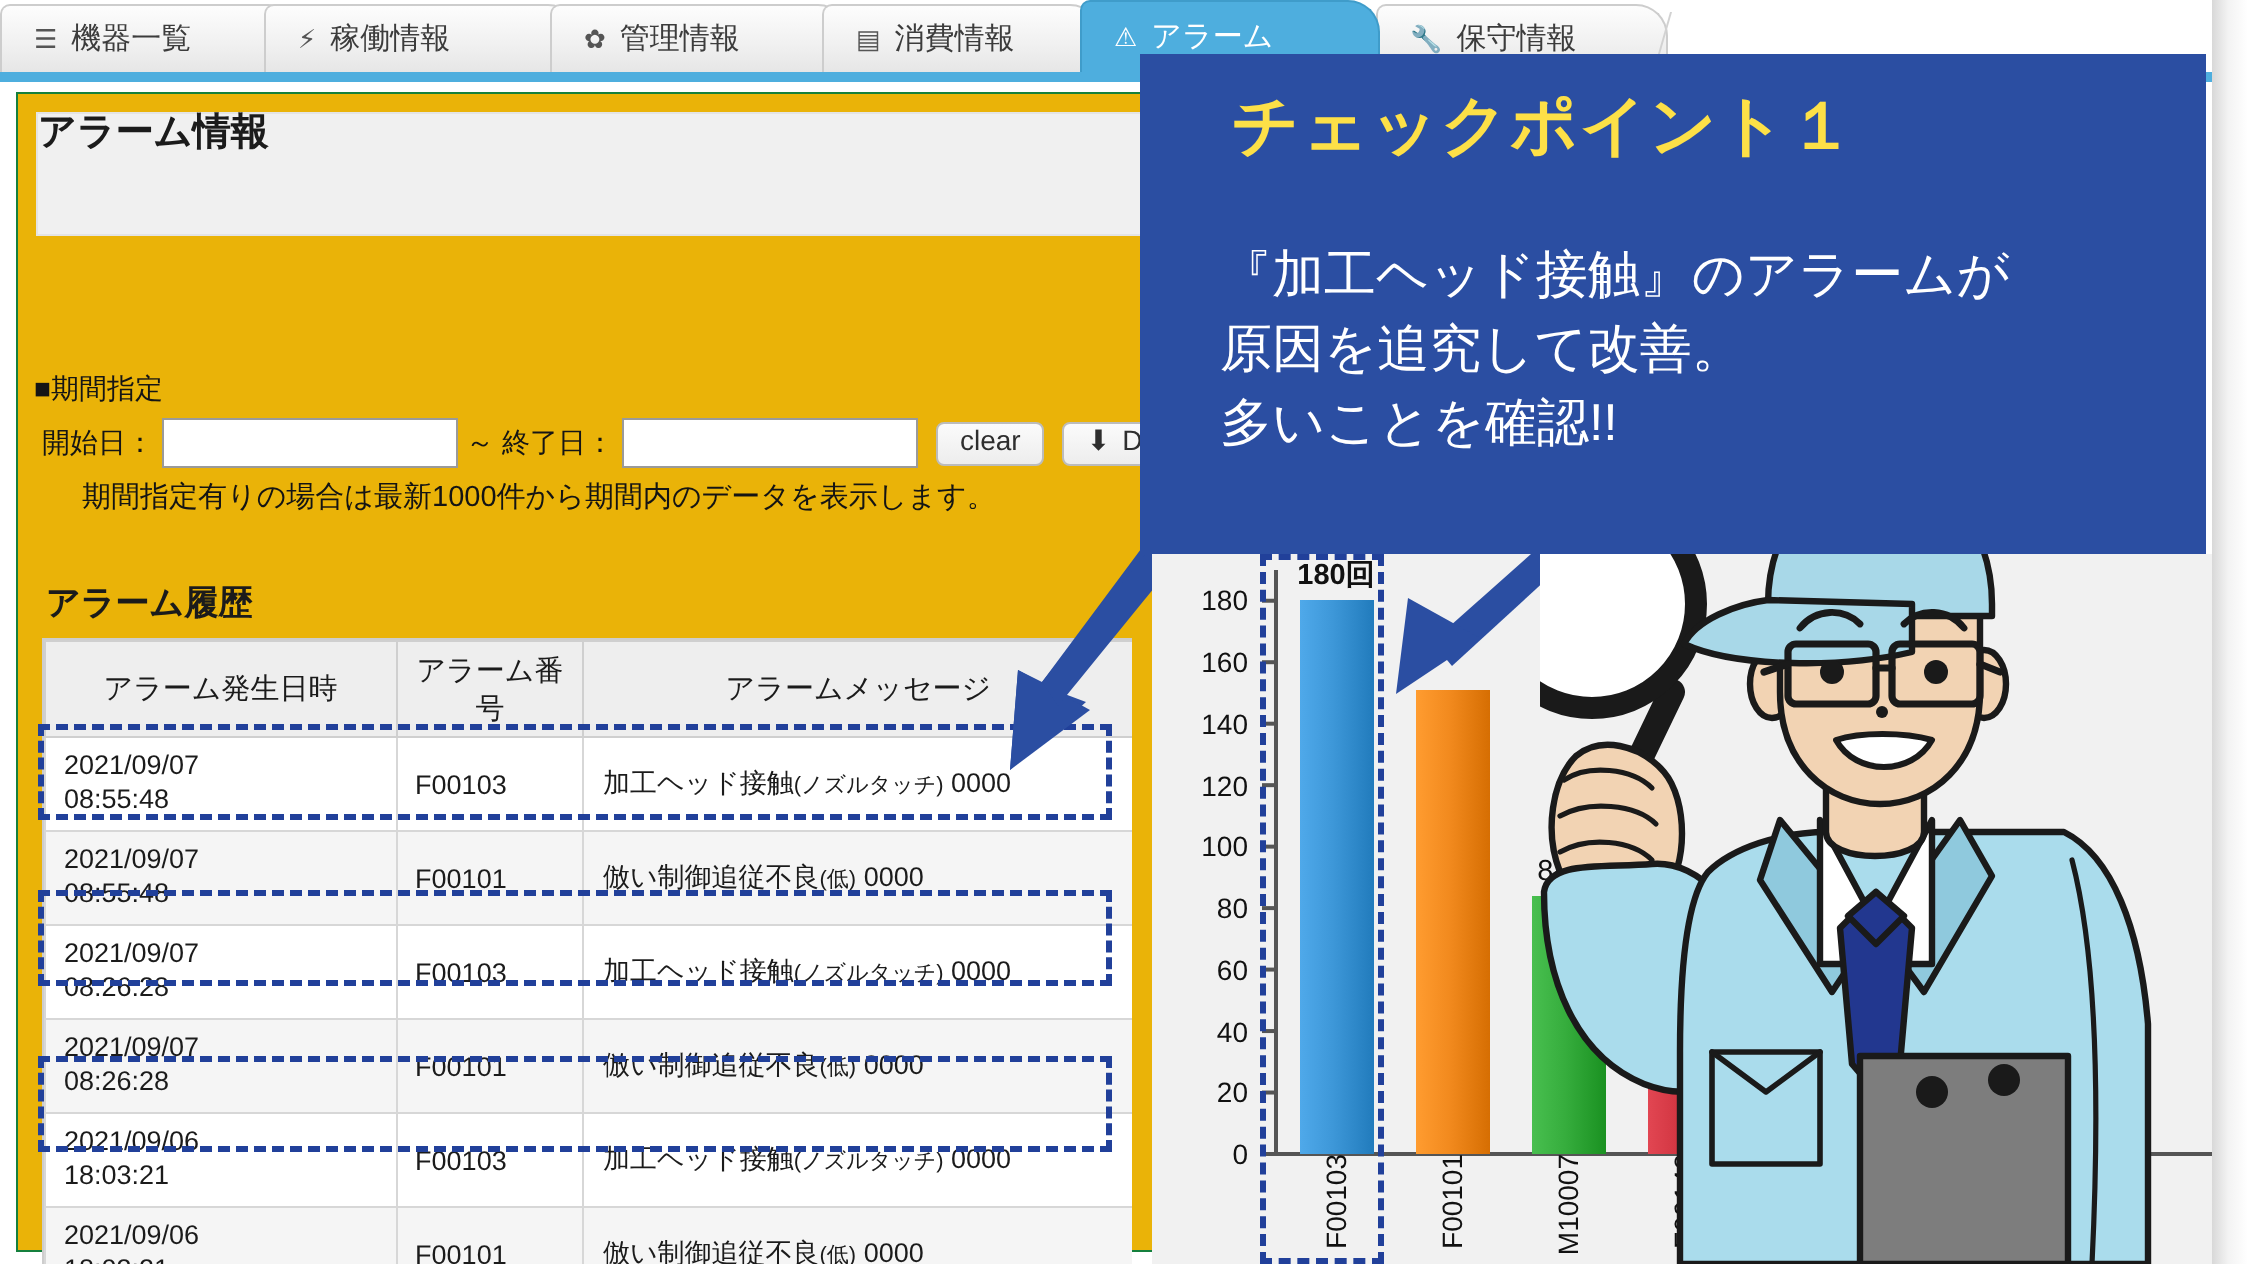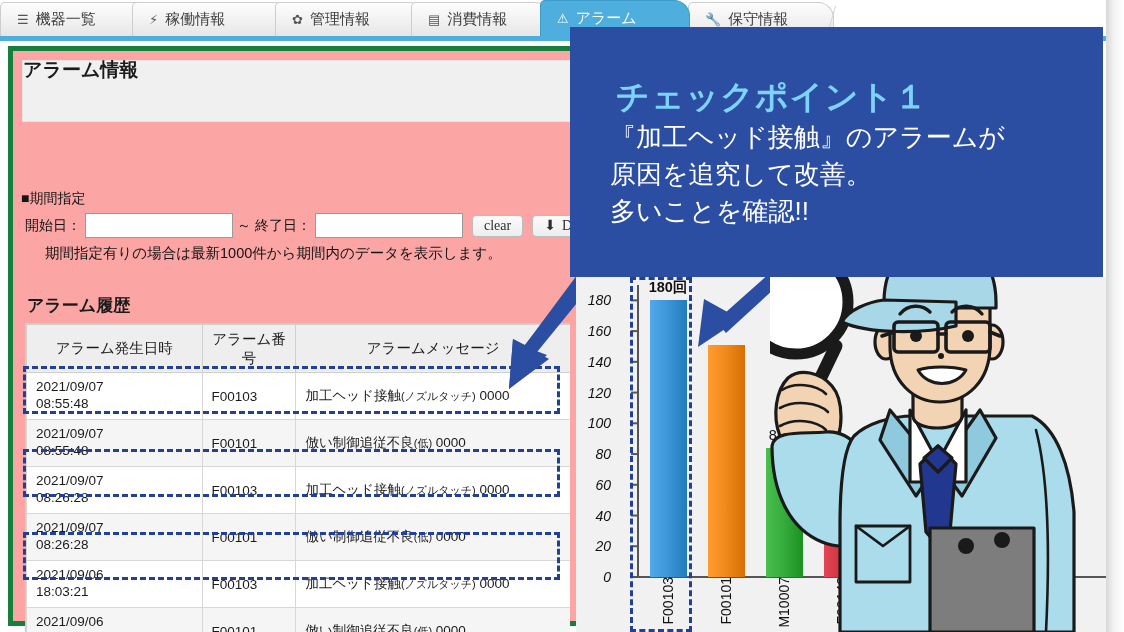--- a/index.html
+++ b/index.html
@@ -55,21 +55,21 @@
     background:#4eaede;
   }
 
   
   #page{
     position:absolute; left:0; top:41px; width:1106px; height:591px;
     background:#ffffff;
   }
   #panel{
     position:absolute; left:8px; top:5px; width:1090px; height:580px;
-    border:5px solid #15803d; background:#fca5a5;
+    border:1px solid #15803d; background:#eab308;
   }
   #panel-head{
     position:absolute; left:9px; top:9px; width:1070px; height:62px;
     background:#f0f0f0; border:1px solid #e4e4e4;
   }
   #panel-title{
     position:absolute; left:10px; top:6px;
     font-size:19px; font-weight:bold; color:#1b1b1b;
   }
   #panel-note{
@@ -94,22 +94,22 @@
     font-size:13px; padding:0 5px;
     font-family:"Liberation Sans",sans-serif;
   }
   #tilde{ margin:0 4px; }
   .btn{
     height:22px; margin-left:9px;
     padding:0 11px;
     font-size:14px; color:#2e2e2e;
     background:linear-gradient(to bottom,#fbfbfb,#ededed);
     border:1px solid #bcbcbc; border-radius:4px;
-    display:flex; align-items:center; gap:6px;
-    font-family:Liberation Serif, serif;
+    display:flex; gap:6px;
+    font-family:Liberation Sans, sans-serif;
     cursor:pointer;
   }
   #note-lines{
     position:absolute; left:8px; top:193px;
     font-size:14.5px; color:#141414; line-height:1.35;
   }
   #note-lines .l2{ padding-left:24px; }
 
   
   #history-title{
@@ -145,37 +145,37 @@
 
   
   #arrow-table{ position:absolute; left:400px; top:210px; width:190px; height:140px; }
 
   
   #callout{
     position:absolute; left:570px; top:27px; width:533px; height:250px;
     background:#2b4ea2; z-index:40;
   }
   #callout-title{
-    position:absolute; left:46px; top:48px;
-    color:#7dd3fc; font-size:33px; font-weight:bold; letter-spacing:1px;
+    position:absolute; left:46px; top:14px;
+    color:#fde047; font-size:33px; font-weight:bold; letter-spacing:1px;
   }
   #callout-body{
     position:absolute; left:40px; top:92px; width:470px;
     color:#ffffff; font-size:26px; line-height:1.42;
   }
 
   
   #chart{
     position:absolute; left:576px; top:277px; width:530px; height:355px;
     background:#f1f1f1; z-index:10; overflow:hidden;
   }
   #chart-plot{ position:absolute; left:0; top:0; width:530px; height:355px; }
   .ytick{
-    position:absolute; right:13px; transform:translateY(-50%);
-    font-size:14px; color:#111; text-align:right; width:34px;font-style:italic;
+    position:absolute; right:0; transform:translateY(-50%);
+    font-size:14px; color:#111; text-align:right; width:34px;
   }
   #yaxis{ position:absolute; left:8px; top:0; width:40px; height:300px; }
   .bar{
     position:absolute; bottom:0; width:37px;
   }
   .barlabel{
     position:absolute; transform:translateX(-50%);
     font-size:14.5px; color:#111; white-space:nowrap;
   }
   .xlabel{

